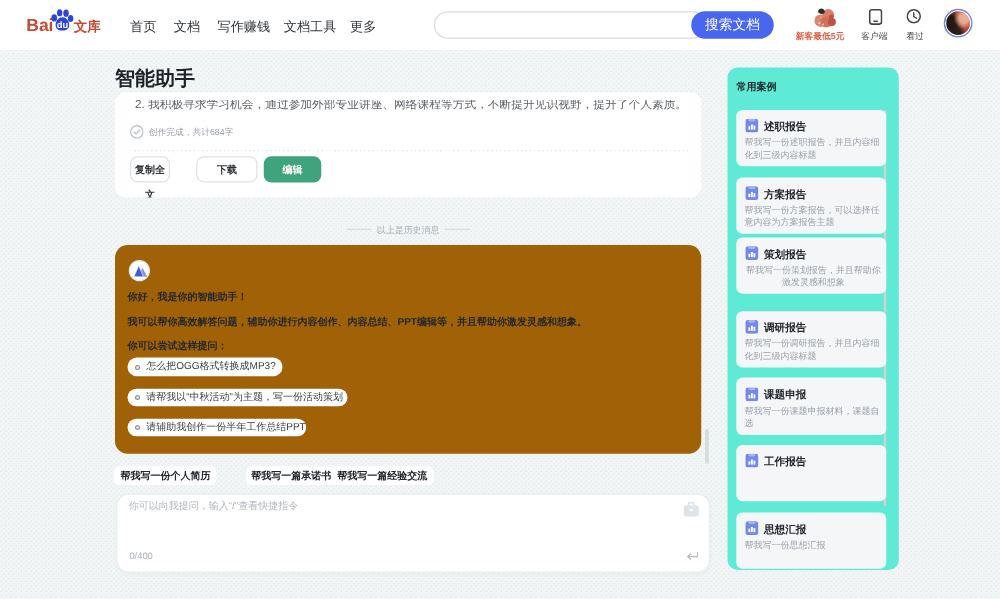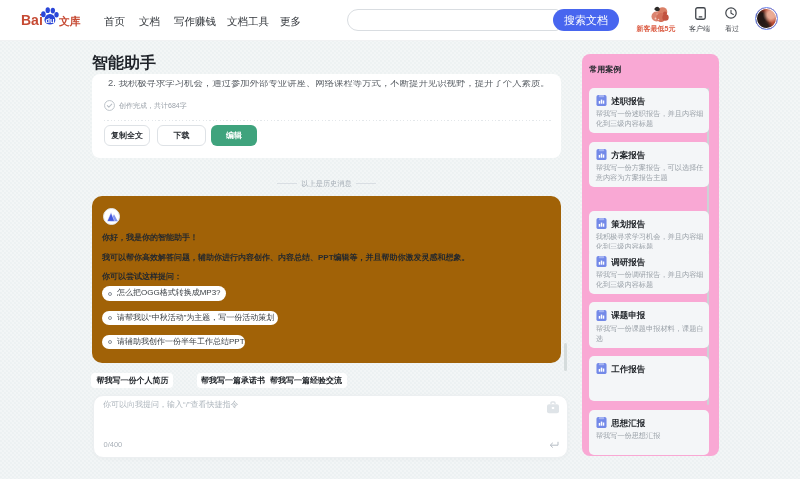--- a/index.html
+++ b/index.html
@@ -31,21 +31,21 @@
  radial-gradient(circle at 55% 55%, #c75a3d 0%, #b64731 50%, #9c3a27 100%); }
 
 
 #title { left:92px; top:52.5px; font-size:16px; font-weight:bold; color:#1f2329; }
 #card1 { left:92px; top:74px; width:469px; height:83.5px; background:#fff; border-radius:8px; overflow:hidden; }
 #clip-wrap { position:absolute; left:16px; top:6px; width:450px; height:8.5px; overflow:hidden; }
 #clip-line { position:absolute; left:0; top:-2.5px; font-size:9.4px; line-height:9.8px; color:#5d6268; white-space:nowrap; }
 .small-gray { font-size:7px; color:#9aa1a9; }
 #dash { position:absolute; left:12px; top:45.5px; width:448px; height:1px; background:repeating-linear-gradient(90deg,#e3e7ea 0 1.2px,transparent 1.2px 3.4px); }
 .btn { position:absolute; top:50.5px; height:21px; border:1px solid #dee2e6; border-radius:6px; background:#fff; font-size:8px; font-weight:bold; color:#2f3338; text-align:center; line-height:20px; }
-#btn1 { left:12px; width:46px; }
+#btn1 { left:12px; width:32px; }
 #btn2 { left:65px; width:49px; }
 #btn3 { left:119px; width:46px; background:#3fa37d; border:none; color:#fff; line-height:21px; }
 
 #hist { left:92px; top:179px; width:469px; text-align:center; font-size:7.2px; color:#a6aeb6; }
 .hline { display:inline-block; vertical-align:middle; width:20px; height:1px; background:#d9dee3; margin:0 4px 2px 4px; }
 
 #card2 { left:92px; top:195.5px; width:469px; height:167px; background:#a16207; border-radius:10px; }
 #ai-av { position:absolute; left:11px; top:12px; width:17px; height:17px; background:#fff; border:1px solid #e2e6ea; border-radius:50%; }
 .greet { position:absolute; left:10px; font-size:8px; font-weight:bold; color:#24282d; white-space:nowrap; }
 .pill { position:absolute; left:10px; height:14.5px; background:#fff; border-radius:8px; font-size:8px; color:#383d42; line-height:14.5px; white-space:nowrap; padding-left:15px; }
@@ -56,21 +56,21 @@
 #chip2 { left:197px; width:72px; }
 #chip3 { left:264.9px; width:82px; }
 
 #input-box { left:92.5px; top:394.5px; width:475.5px; height:63.5px; background:#fff; border:1px solid #eceff1; border-radius:10px; box-shadow:0 1px 4px rgba(31,35,41,0.03); }
 #placeholder { position:absolute; left:9.5px; top:3.5px; font-size:8px; color:#aeb6bd;text-align:right; }
 #count { position:absolute; left:10px; bottom:8px; font-size:7.5px; color:#a9b0b8; }
 
 #scrollbar-main { left:564px; top:343px; width:2.5px; height:28px; background:#d5dcdc; border-radius:2px; }
 
 
-#sidebar { left:581.7px; top:53.8px; width:137px; height:402px; background:#f9a8d4; border-radius:8px; }
+#sidebar { left:581.7px; top:53.8px; width:137px; height:402px; background:#5eead4; border-radius:8px; }
 #sb-title { position:absolute; left:7.5px; top:10.5px; font-size:8px; font-weight:bold; color:#23272c; }
 .item { position:absolute; left:7.5px; width:120px; height:45.5px; background:#f4f6f8; border-radius:5px; }
 .it-icon { position:absolute; left:6.5px; top:7.5px; width:11px; height:11px; }
 .it-title { position:absolute; left:22px; top:8px; font-size:8.5px; font-weight:bold; color:#24282d; }
 .it-desc { position:absolute; left:6.5px; top:21.5px; width:110px; font-size:7.2px; line-height:9.7px; color:#9aa1a8; }
 #sb-scroll { position:absolute; left:125.5px; top:34px; width:2.2px; height:317px; background:#cdd2d6; border-radius:2px; }
 </style>
 </head>
 <body>
 <div id="page"></div>
@@ -193,30 +193,30 @@
       <svg class="it-icon" viewBox="0 0 12 12">
         <rect x="0.5" y="0" width="11" height="12" rx="2" fill="#7389e8"></rect>
         <rect x="3" y="0" width="6" height="2.4" rx="1" fill="#a3b2f2"></rect>
         <rect x="3" y="6.5" width="1.6" height="3" fill="#fff"></rect>
         <rect x="5.2" y="5" width="1.6" height="4.5" fill="#fff"></rect>
         <rect x="7.4" y="6" width="1.6" height="3.5" fill="#fff"></rect>
       </svg>
       <span class="it-title">方案报告</span>
       <div class="it-desc">帮我写一份方案报告，可以选择任意内容为方案报告主题</div>
     </div>
-    <div class="item" style="top: 157px;">
+    <div class="item" style="top: 136px; text-align: center;">
       <svg class="it-icon" viewBox="0 0 12 12">
         <rect x="0.5" y="0" width="11" height="12" rx="2" fill="#7389e8"></rect>
         <rect x="3" y="0" width="6" height="2.4" rx="1" fill="#a3b2f2"></rect>
         <rect x="3" y="6.5" width="1.6" height="3" fill="#fff"></rect>
         <rect x="5.2" y="5" width="1.6" height="4.5" fill="#fff"></rect>
         <rect x="7.4" y="6" width="1.6" height="3.5" fill="#fff"></rect>
       </svg>
       <span class="it-title">策划报告</span>
-      <div class="it-desc">我积极寻求学习机会，并且内容细化到三级内容标题</div>
+      <div class="it-desc">帮我写一份策划报告，并且帮助你激发灵感和想象</div>
     </div>
     <div class="item" style="top: 195px;">
       <svg class="it-icon" viewBox="0 0 12 12">
         <rect x="0.5" y="0" width="11" height="12" rx="2" fill="#7389e8"></rect>
         <rect x="3" y="0" width="6" height="2.4" rx="1" fill="#a3b2f2"></rect>
         <rect x="3" y="6.5" width="1.6" height="3" fill="#fff"></rect>
         <rect x="5.2" y="5" width="1.6" height="4.5" fill="#fff"></rect>
         <rect x="7.4" y="6" width="1.6" height="3.5" fill="#fff"></rect>
       </svg>
       <span class="it-title">调研报告</span>

